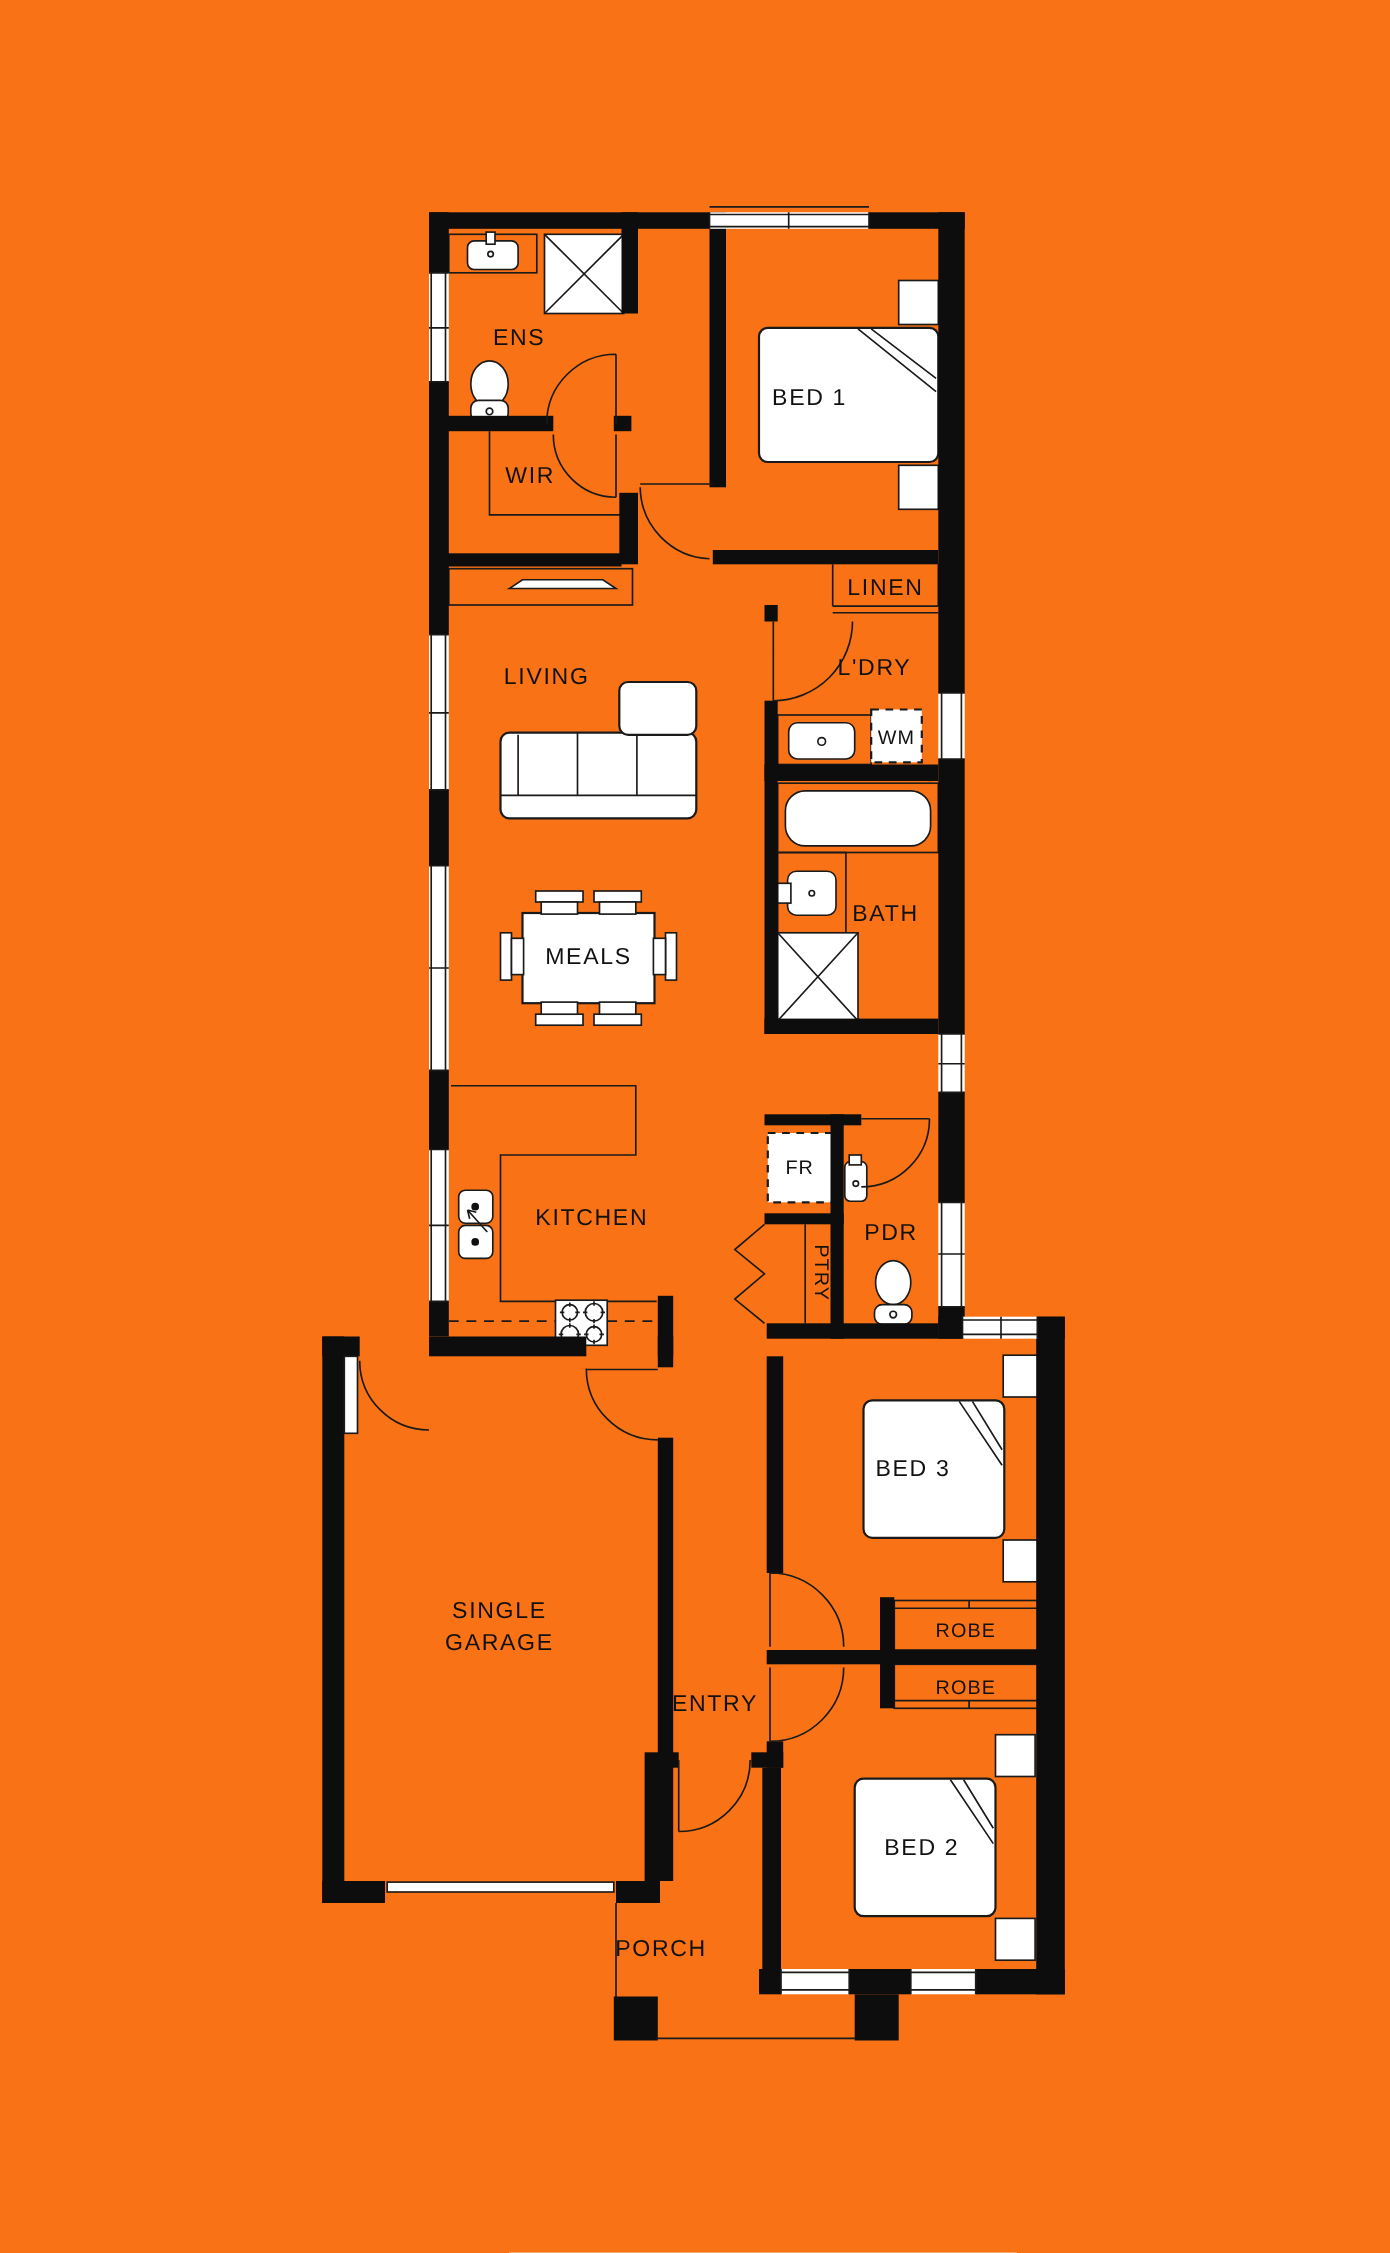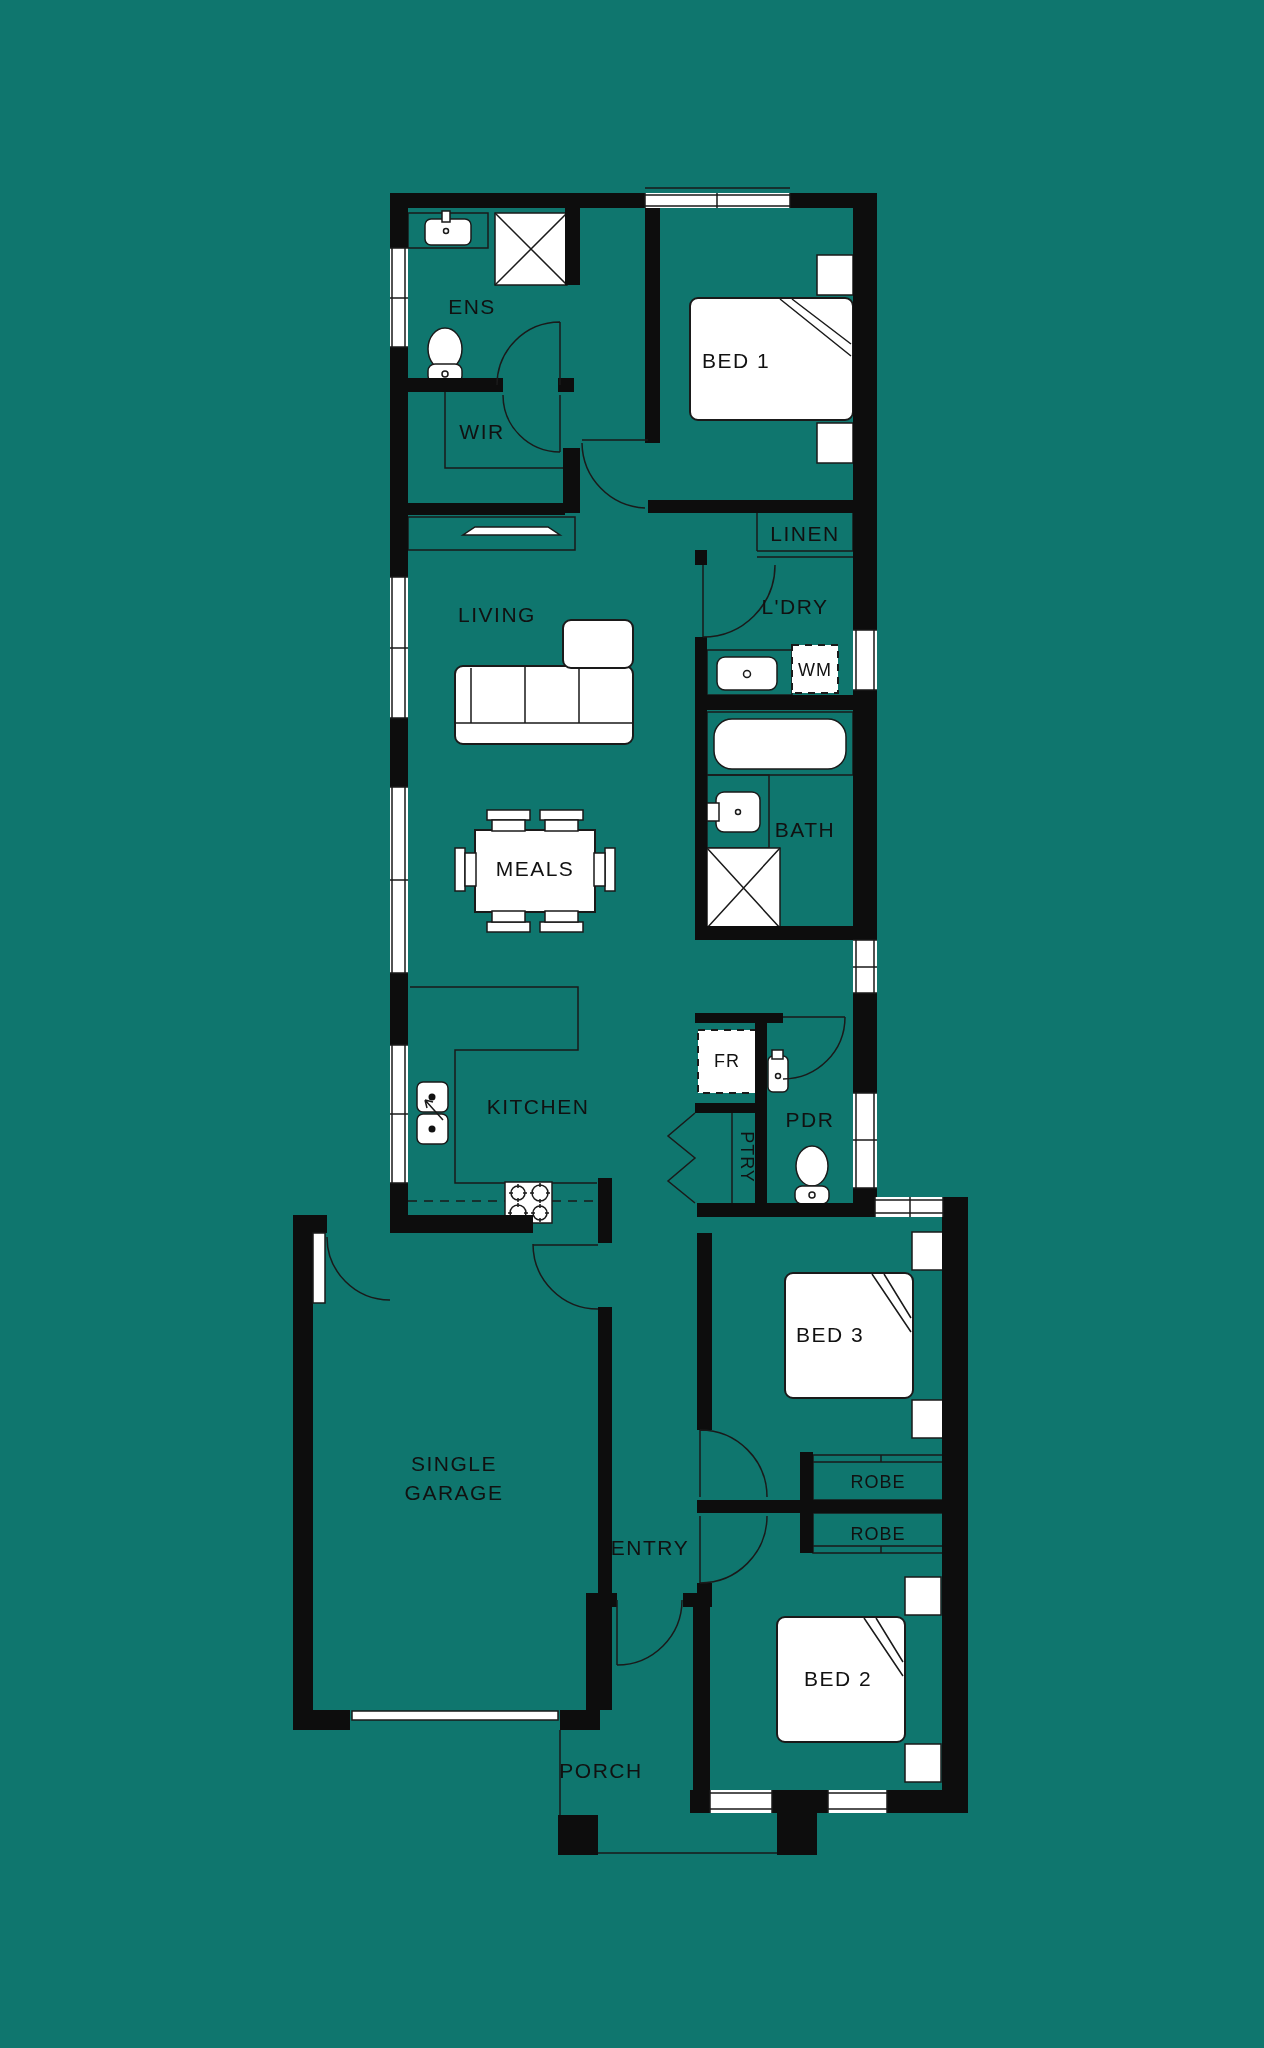--- a/index.html
+++ b/index.html
@@ -1,16 +1,16 @@
 <!DOCTYPE html>
 <html><head>
 <meta charset="utf-8">
 <style>
   html,body{margin:0;padding:0;background:#ffffff;}
-  .page{width:1264px;height:2048px;background:#0f766e;position:relative;font-family:"Liberation Sans",sans-serif;}
+  .page{width:1264px;height:2048px;background:#f97316;position:relative;font-family:"Liberation Sans",sans-serif;}
   svg{position:absolute;left:0;top:0;}
   .wall{fill:#0d0d0d;stroke:none;}
   .thin15{fill:none;stroke:#1a1a1a;stroke-width:1.5;}
   .fixt{fill:#ffffff;stroke:#1a1a1a;stroke-width:2;}
   .fixt15{fill:#ffffff;stroke:#1a1a1a;stroke-width:1.5;}
   .dash{fill:#ffffff;stroke:#1a1a1a;stroke-width:2;stroke-dasharray:7 6;}
   .dashline{fill:none;stroke:#1a1a1a;stroke-width:1.5;stroke-dasharray:9 7;}
   .winfill{fill:#ffffff;stroke:none;}
   .arc{fill:none;stroke:#1a1a1a;stroke-width:1.5;}
   text.room{font-size:21px;letter-spacing:1.5px;fill:#111111;text-anchor:middle;font-family:"Liberation Sans",sans-serif;}

